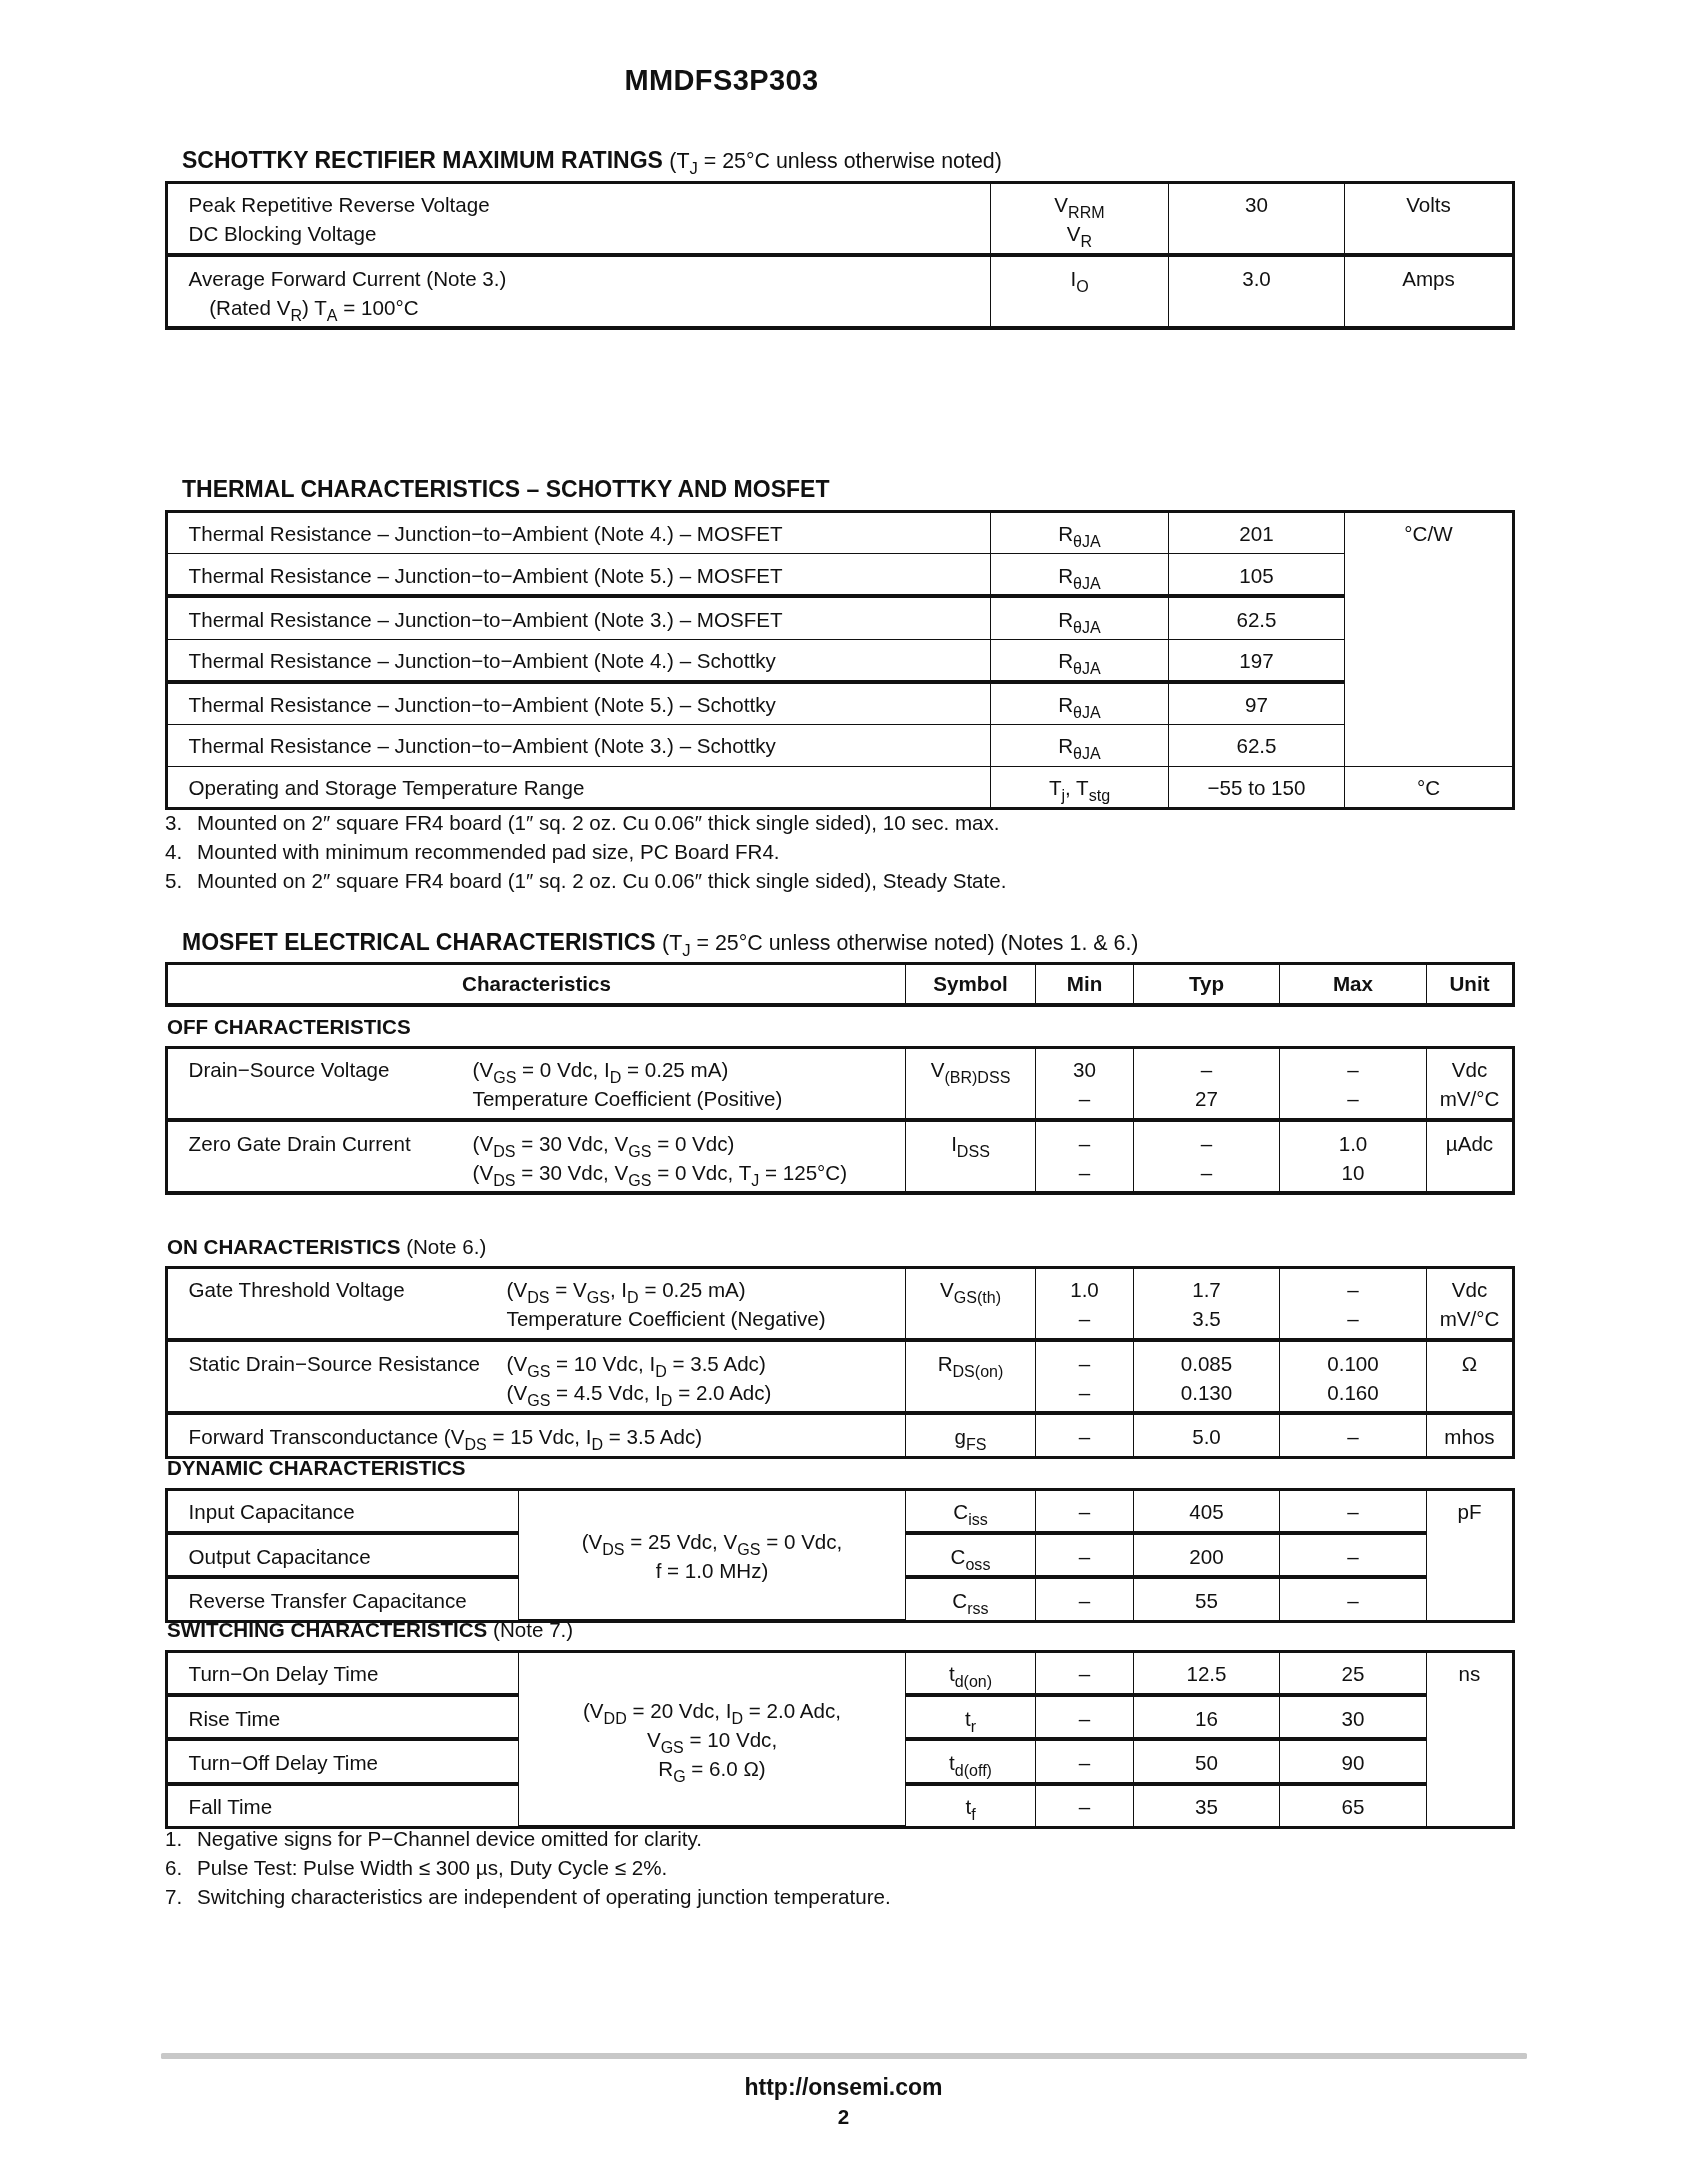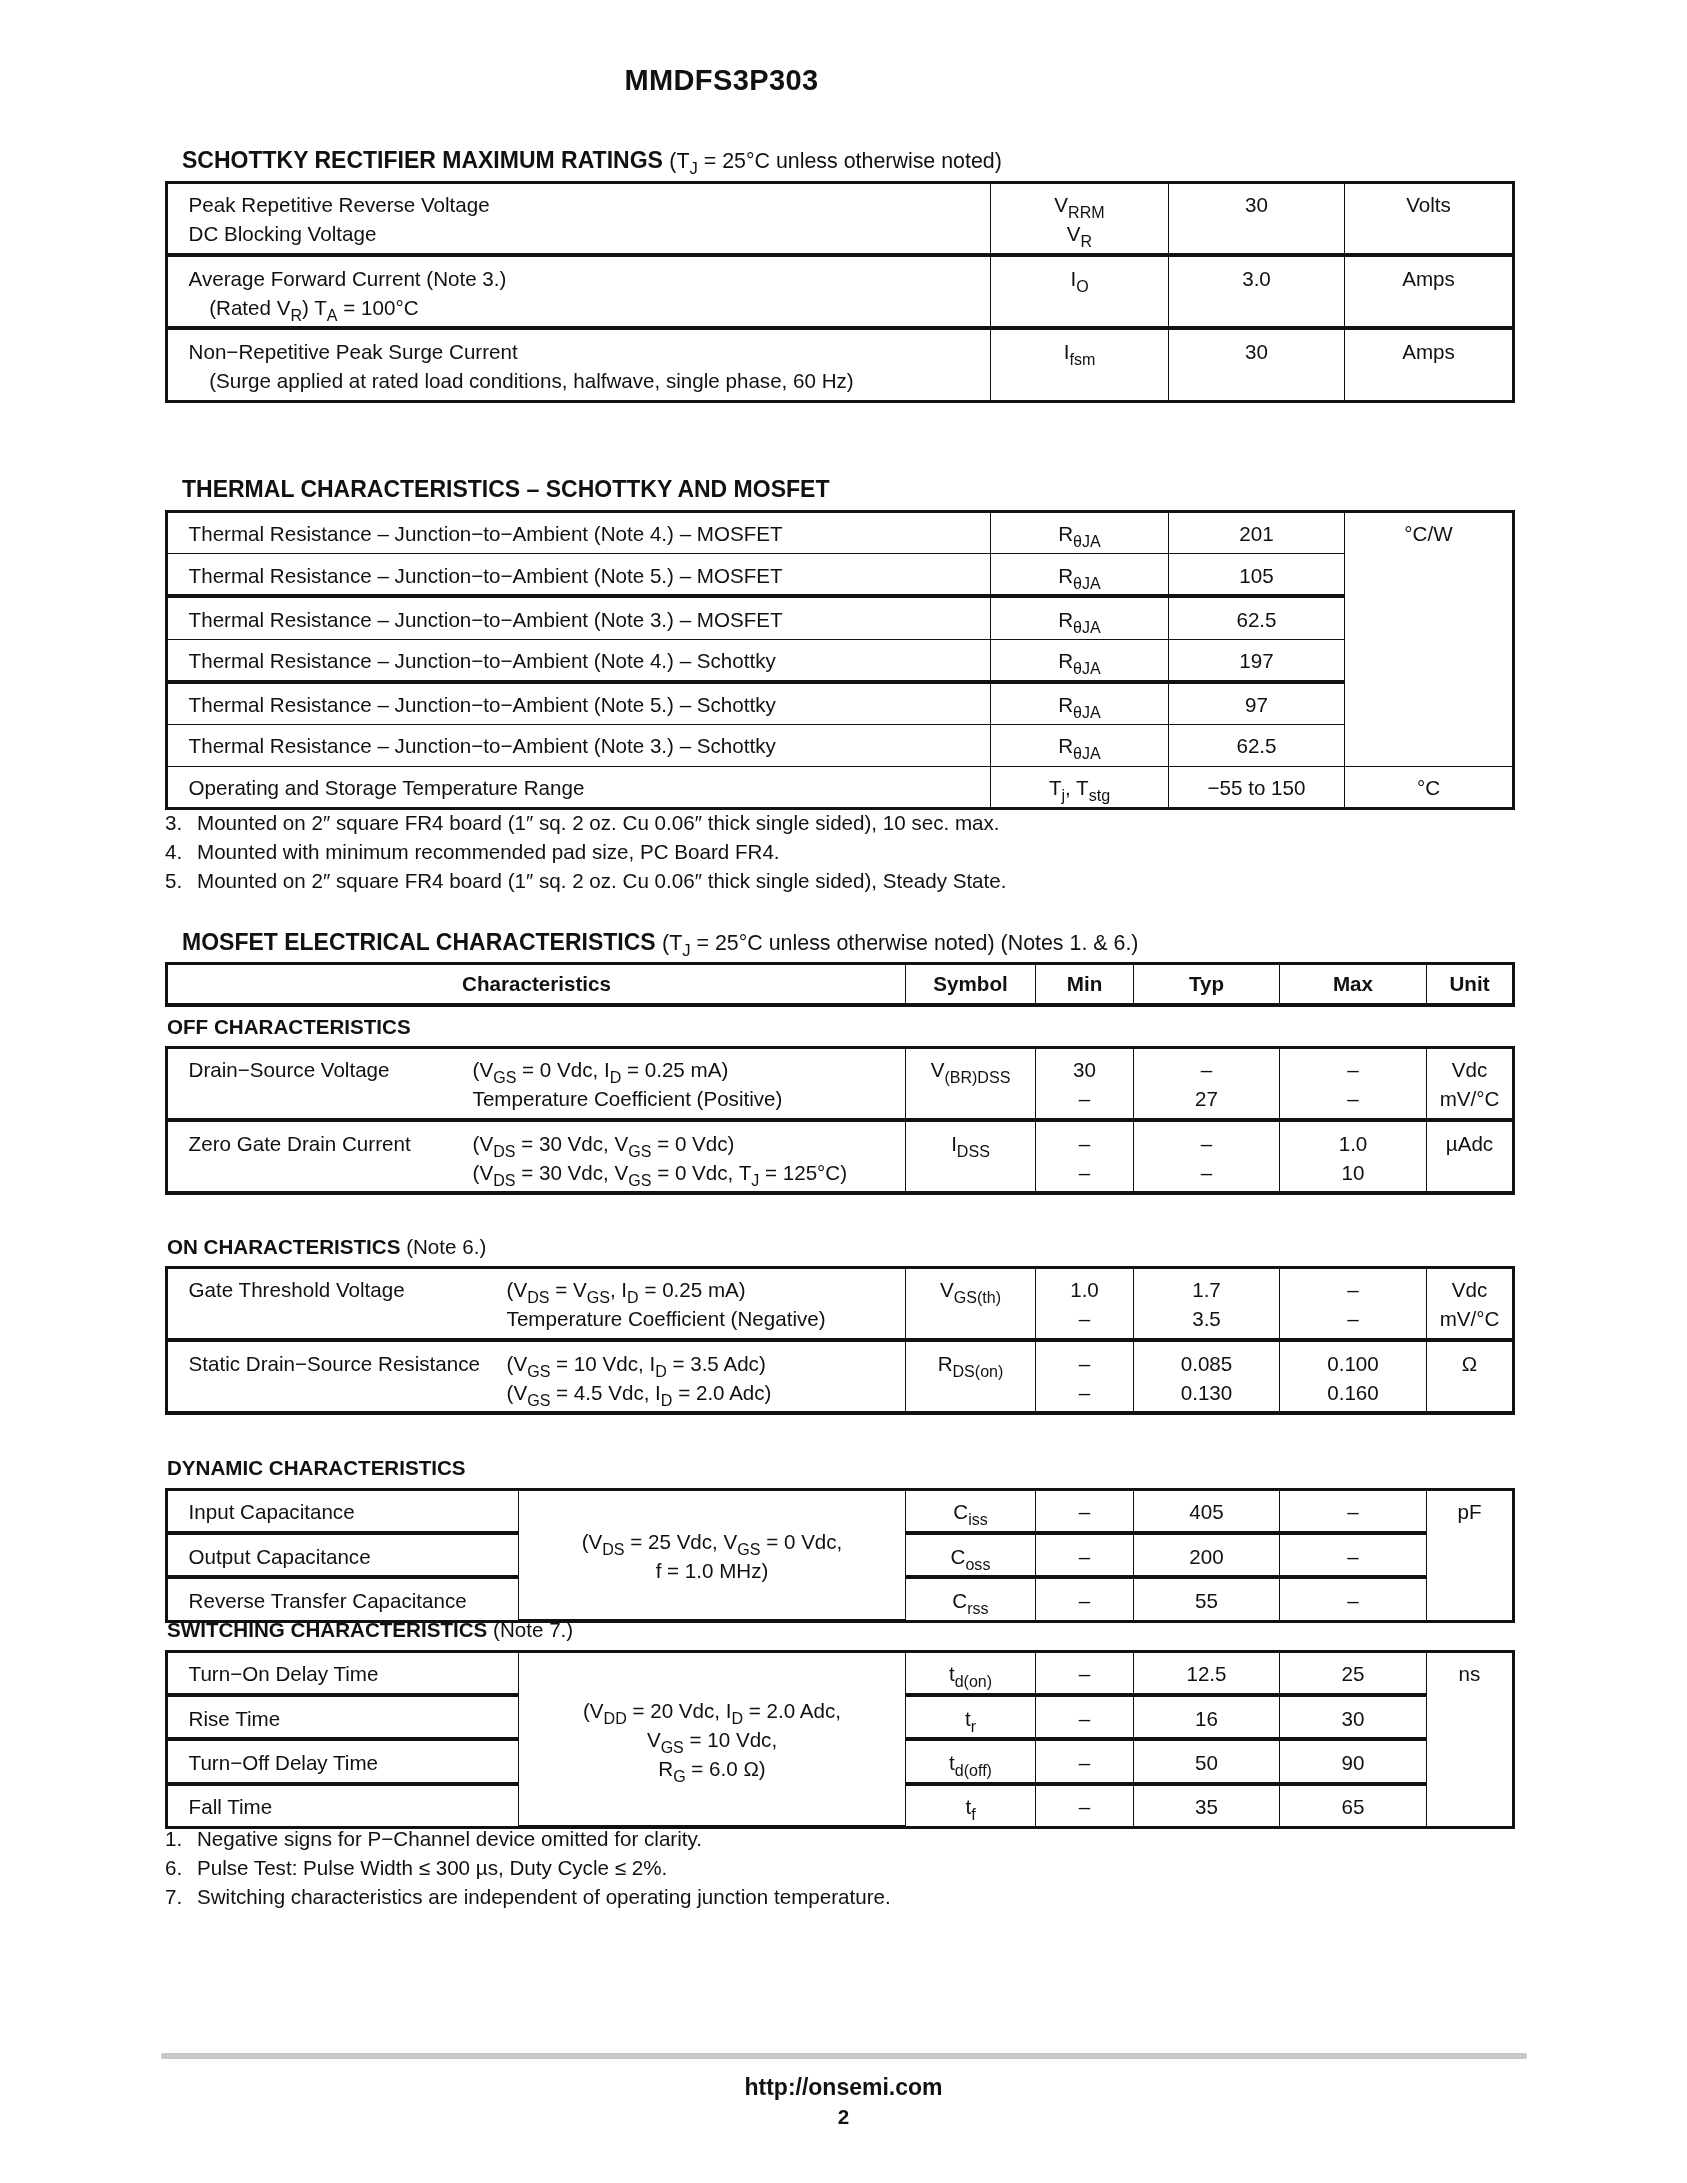--- a/index.html
+++ b/index.html
@@ -78,26 +78,20 @@
       <tr class="thick" style="height:71px">
     <td class="lbl"><span>Peak Repetitive Reverse Voltage</span><br><span>DC Blocking Voltage</span></td>
     <td class="c">V<sub>RRM</sub><br>V<sub>R</sub></td>
     <td class="c">30</td>
     <td class="c">Volts</td>
   </tr>
   <tr class="thick" style="height:71px">
     <td class="lbl"><span>Average Forward Current (Note 3.)</span><br><span class="indent">(Rated V<sub>R</sub>) T<sub>A</sub> = 100°C</span></td>
     <td class="c">I<sub>O</sub></td>
     <td class="c">3.0</td>
-    <td class="c">Amps</td>
-  </tr>
-  <tr style="height:71px">
-    <td class="lbl"><span>Non−Repetitive Peak Surge Current</span><br><span class="indent">(Surge applied at rated load conditions, halfwave, single phase, 60 Hz)</span></td>
-    <td class="c">I<sub>fsm</sub></td>
-    <td class="c">30</td>
     <td class="c">Amps</td>
   </tr>
 </tbody>
   </table>
 
 <div class="section-title" style="top:476px;">THERMAL CHARACTERISTICS – SCHOTTKY AND MOSFET</div>
 <table class="dt" style="top:510px;">
   <colgroup>
       <col style="width:824px">
       <col style="width:178px">
@@ -257,20 +251,28 @@
             <span class="name" style="width:318px;white-space:nowrap">Static Drain−Source Resistance</span>
             <span>(V<sub>GS</sub> = 10 Vdc, I<sub>D</sub> = 3.5 Adc)<br>(V<sub>GS</sub> = 4.5 Vdc, I<sub>D</sub> = 2.0 Adc)</span>
           </div>
         </td>
     <td class="c">R<sub>DS(on)</sub></td>
     <td class="c"><span>–</span><br><span>–</span></td>
     <td class="c"><span>0.085</span><br><span>0.130</span></td>
     <td class="c"><span>0.100</span><br><span>0.160</span></td>
     <td class="c">Ω</td>
   </tr>
+  <tr style="height:41px">
+    <td class="lbl"><span>Forward Transconductance</span> (V<sub>DS</sub> = 15 Vdc, I<sub>D</sub> = 3.5 Adc)</td>
+    <td class="c">g<sub>FS</sub></td>
+    <td class="c">–</td>
+    <td class="c">5.0</td>
+    <td class="c">–</td>
+    <td class="c">mhos</td>
+  </tr>
 </tbody>
   </table>
 
 <div class="subhead" style="top:1456px;">DYNAMIC CHARACTERISTICS</div>
 <table class="dt" style="top:1488px;">
   <colgroup>
       <col style="width:352px">
       <col style="width:387px">
       <col style="width:130px">
       <col style="width:98px">

